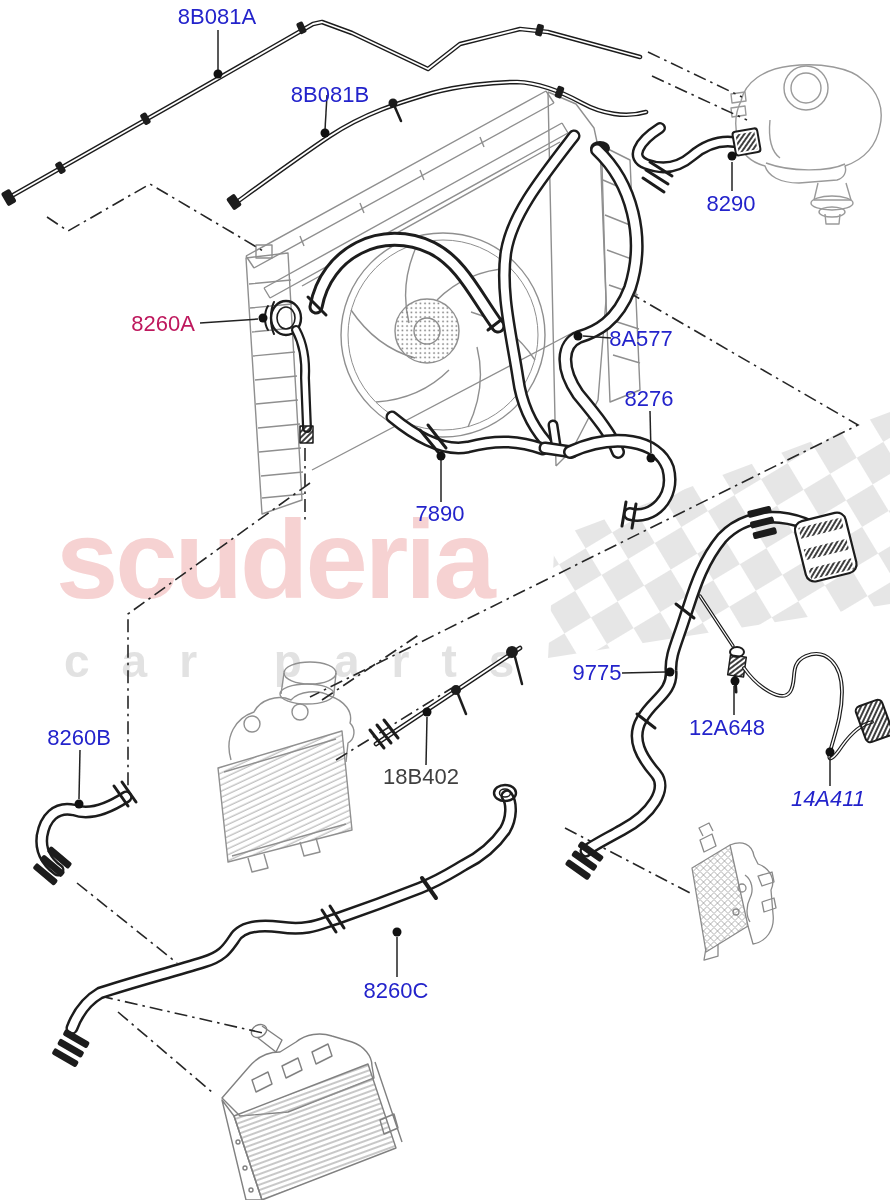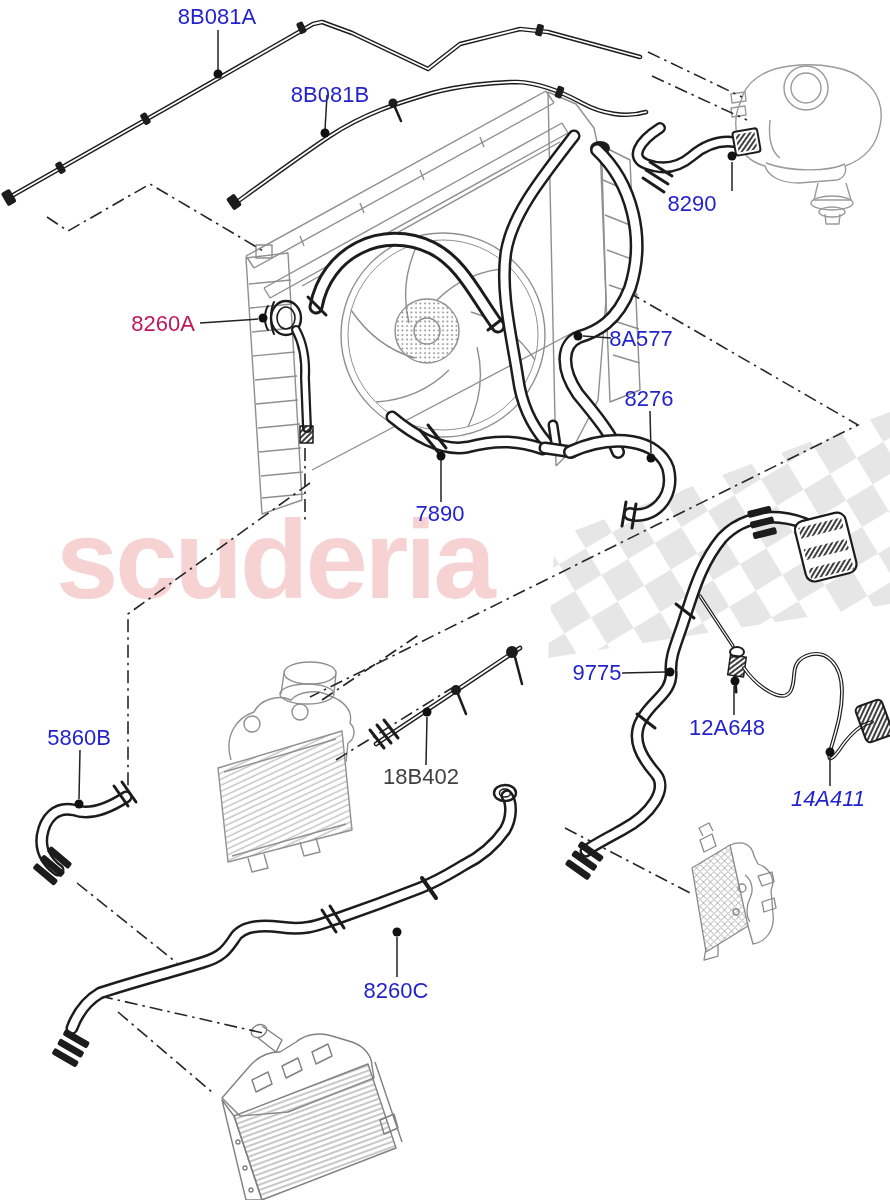--- a/index.html
+++ b/index.html
@@ -19,20 +19,21 @@
   svg.art{position:absolute;left:0;top:0;}
   .part-label{position:absolute;transform:translate(-50%,-50%);font-size:22px;
               white-space:nowrap;cursor:pointer;line-height:1;}
 </style>
 </head>
 <body>
 
 <div class="stage">
 
   <div class="wm-brand" style="color: rgb(246, 210, 210);">scuderia</div>
+  <div class="wm-sub" style="color: rgb(226, 226, 226);">car parts</div>
   <div class="wm-flag">
     <div class="wm-flag-inner"></div>
   </div>
 
   <svg class="art" width="890" height="1200" viewBox="0 0 890 1200">
     <defs>
       <pattern id="finHatch" width="5" height="5" patternUnits="userSpaceOnUse" patternTransform="rotate(70)">
         <line x1="2" y1="0" x2="2" y2="5" stroke="#9a9a9a" stroke-width="1.1"></line>
       </pattern>
       <pattern id="coreHatch" width="5.5" height="5.5" patternUnits="userSpaceOnUse" patternTransform="rotate(65)">
@@ -303,24 +304,24 @@
       <circle cx="735" cy="681" r="4.5"></circle>
       <circle cx="830" cy="752" r="4.5"></circle>
       <circle cx="427" cy="712" r="4.5"></circle>
       <circle cx="79" cy="804" r="4.5"></circle>
       <circle cx="397" cy="932" r="4.5"></circle>
     </g>
   </svg>
 
   <div class="part-label" style="left: 217px; top: 17px; color: rgb(35, 35, 203);">8B081A</div>
   <div class="part-label" style="left: 330px; top: 83px; color: rgb(35, 35, 203); margin-top: 12px;">8B081B</div>
-  <div class="part-label" style="left: 692px; top: 204px; color: rgb(35, 35, 203);">8290</div>
+  <div class="part-label" style="left: 731px; top: 204px; color: rgb(35, 35, 203);">8290</div>
   <div class="part-label" style="left: 163px; top: 324px; color: #be185d;">8260A</div>
   <div class="part-label" style="left: 641px; top: 339px; color: rgb(35, 35, 203);">8A577</div>
   <div class="part-label" style="left: 649px; top: 399px; color: rgb(35, 35, 203);">8276</div>
   <div class="part-label" style="left: 440px; top: 514px; color: rgb(35, 35, 203);">7890</div>
   <div class="part-label" style="left: 597px; top: 673px; color: rgb(35, 35, 203);">9775</div>
   <div class="part-label" style="left: 727px; top: 728px; color: rgb(35, 35, 203);">12A648</div>
   <div class="part-label" style="left: 421px; top: 777px; color: #404040;">18B402</div>
   <div class="part-label" style="left: 828px; top: 799px; color: rgb(35, 35, 203); font-style: italic;">14A411</div>
-  <div class="part-label" style="left: 79px; top: 738px; color: rgb(35, 35, 203);">5860B</div>
+  <div class="part-label" style="left: 79px; top: 738px; color: rgb(35, 35, 203);">8260B</div>
   <div class="part-label" style="left: 396px; top: 991px; color: rgb(35, 35, 203);">8260C</div>
 </div>
 
 </body></html>

